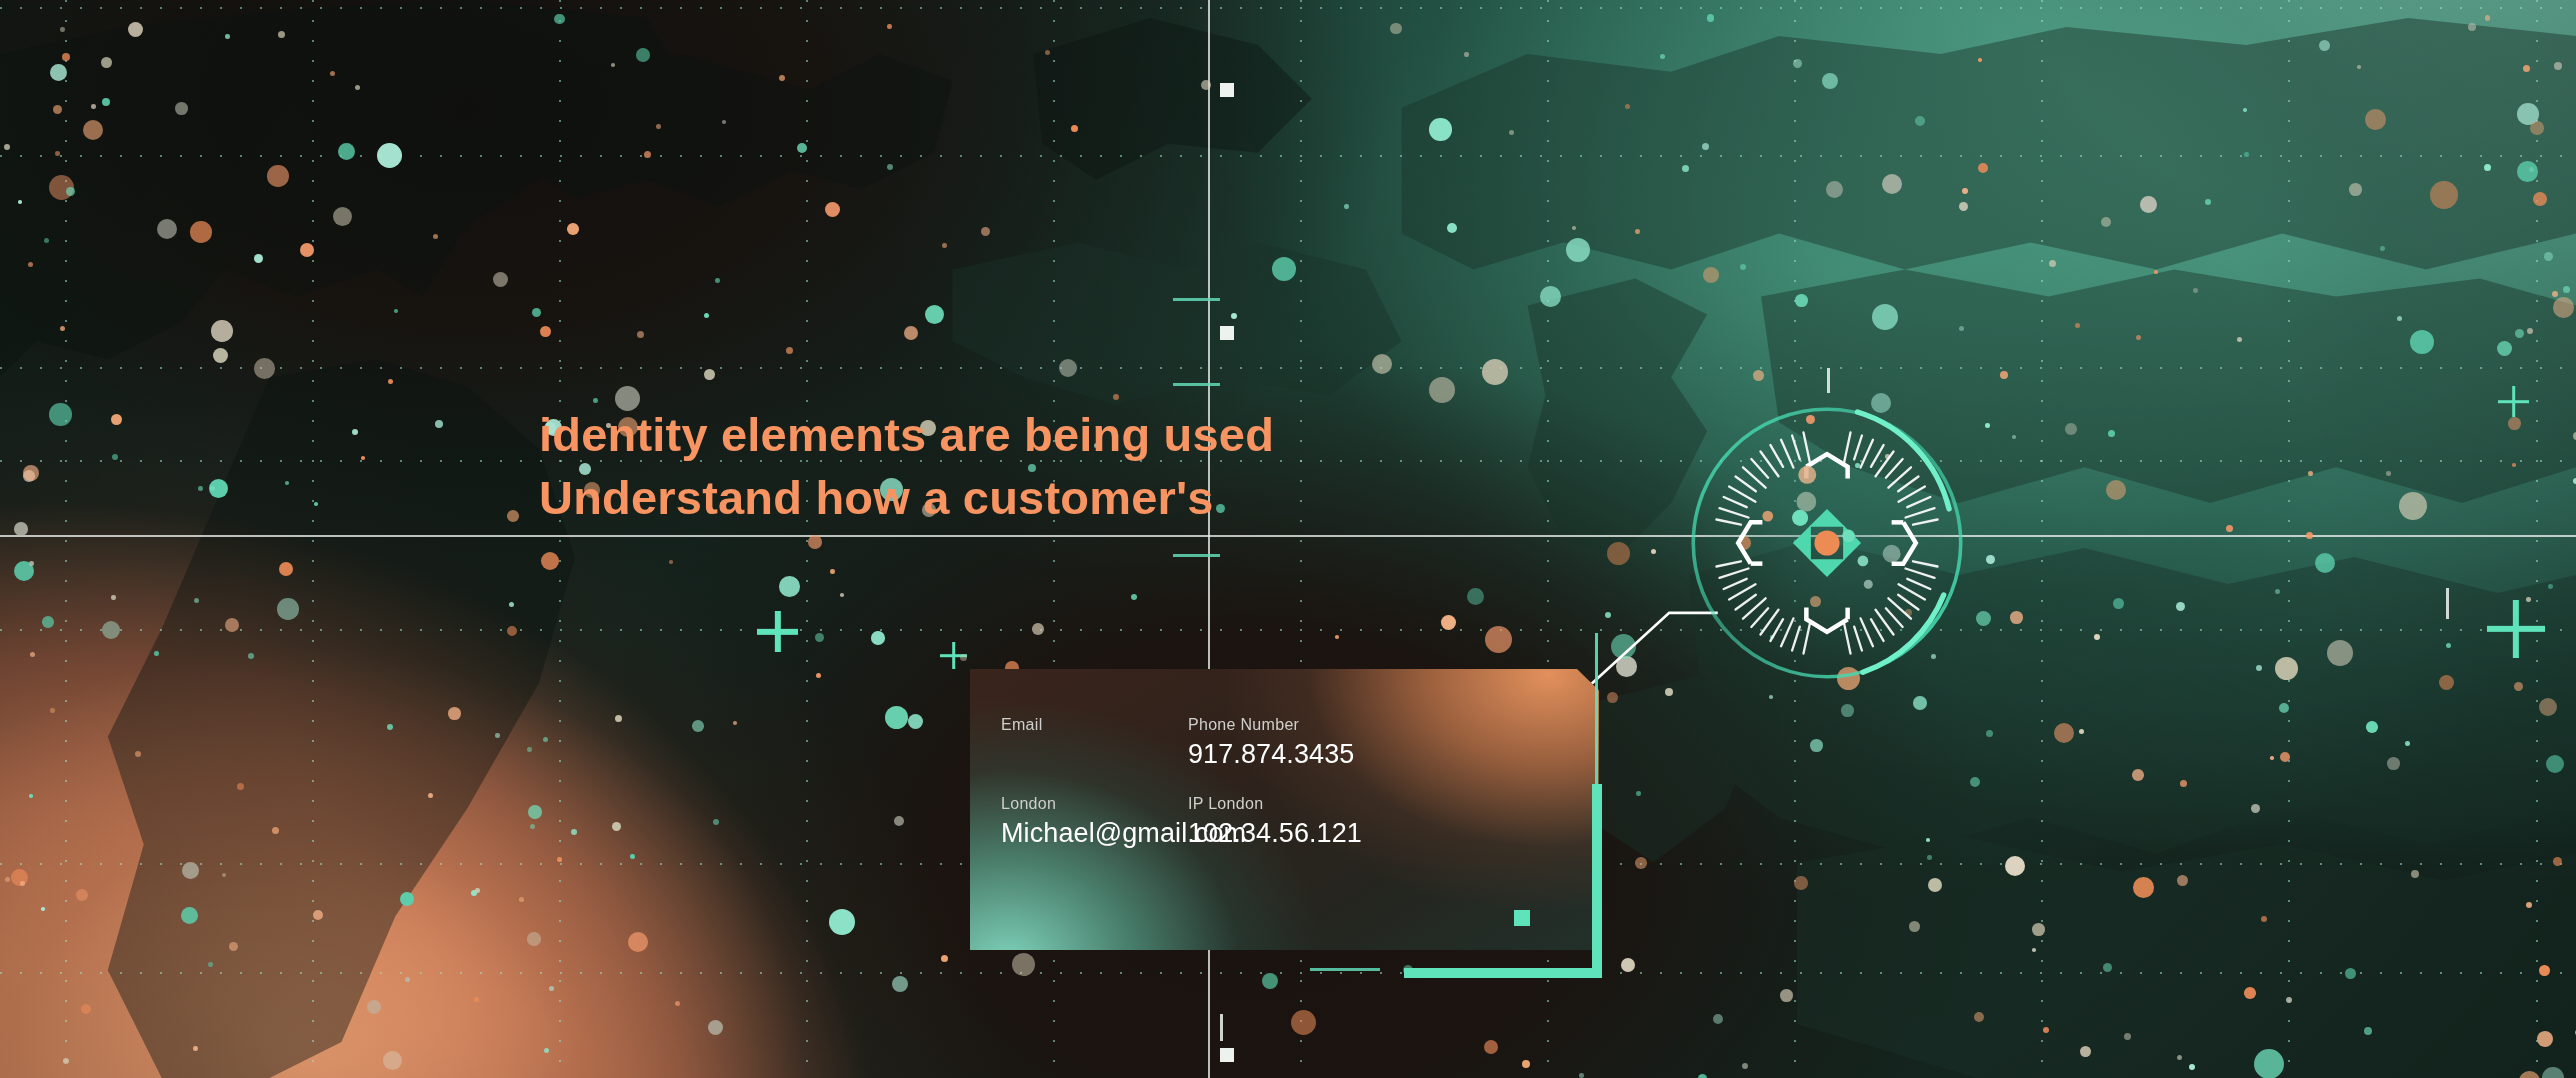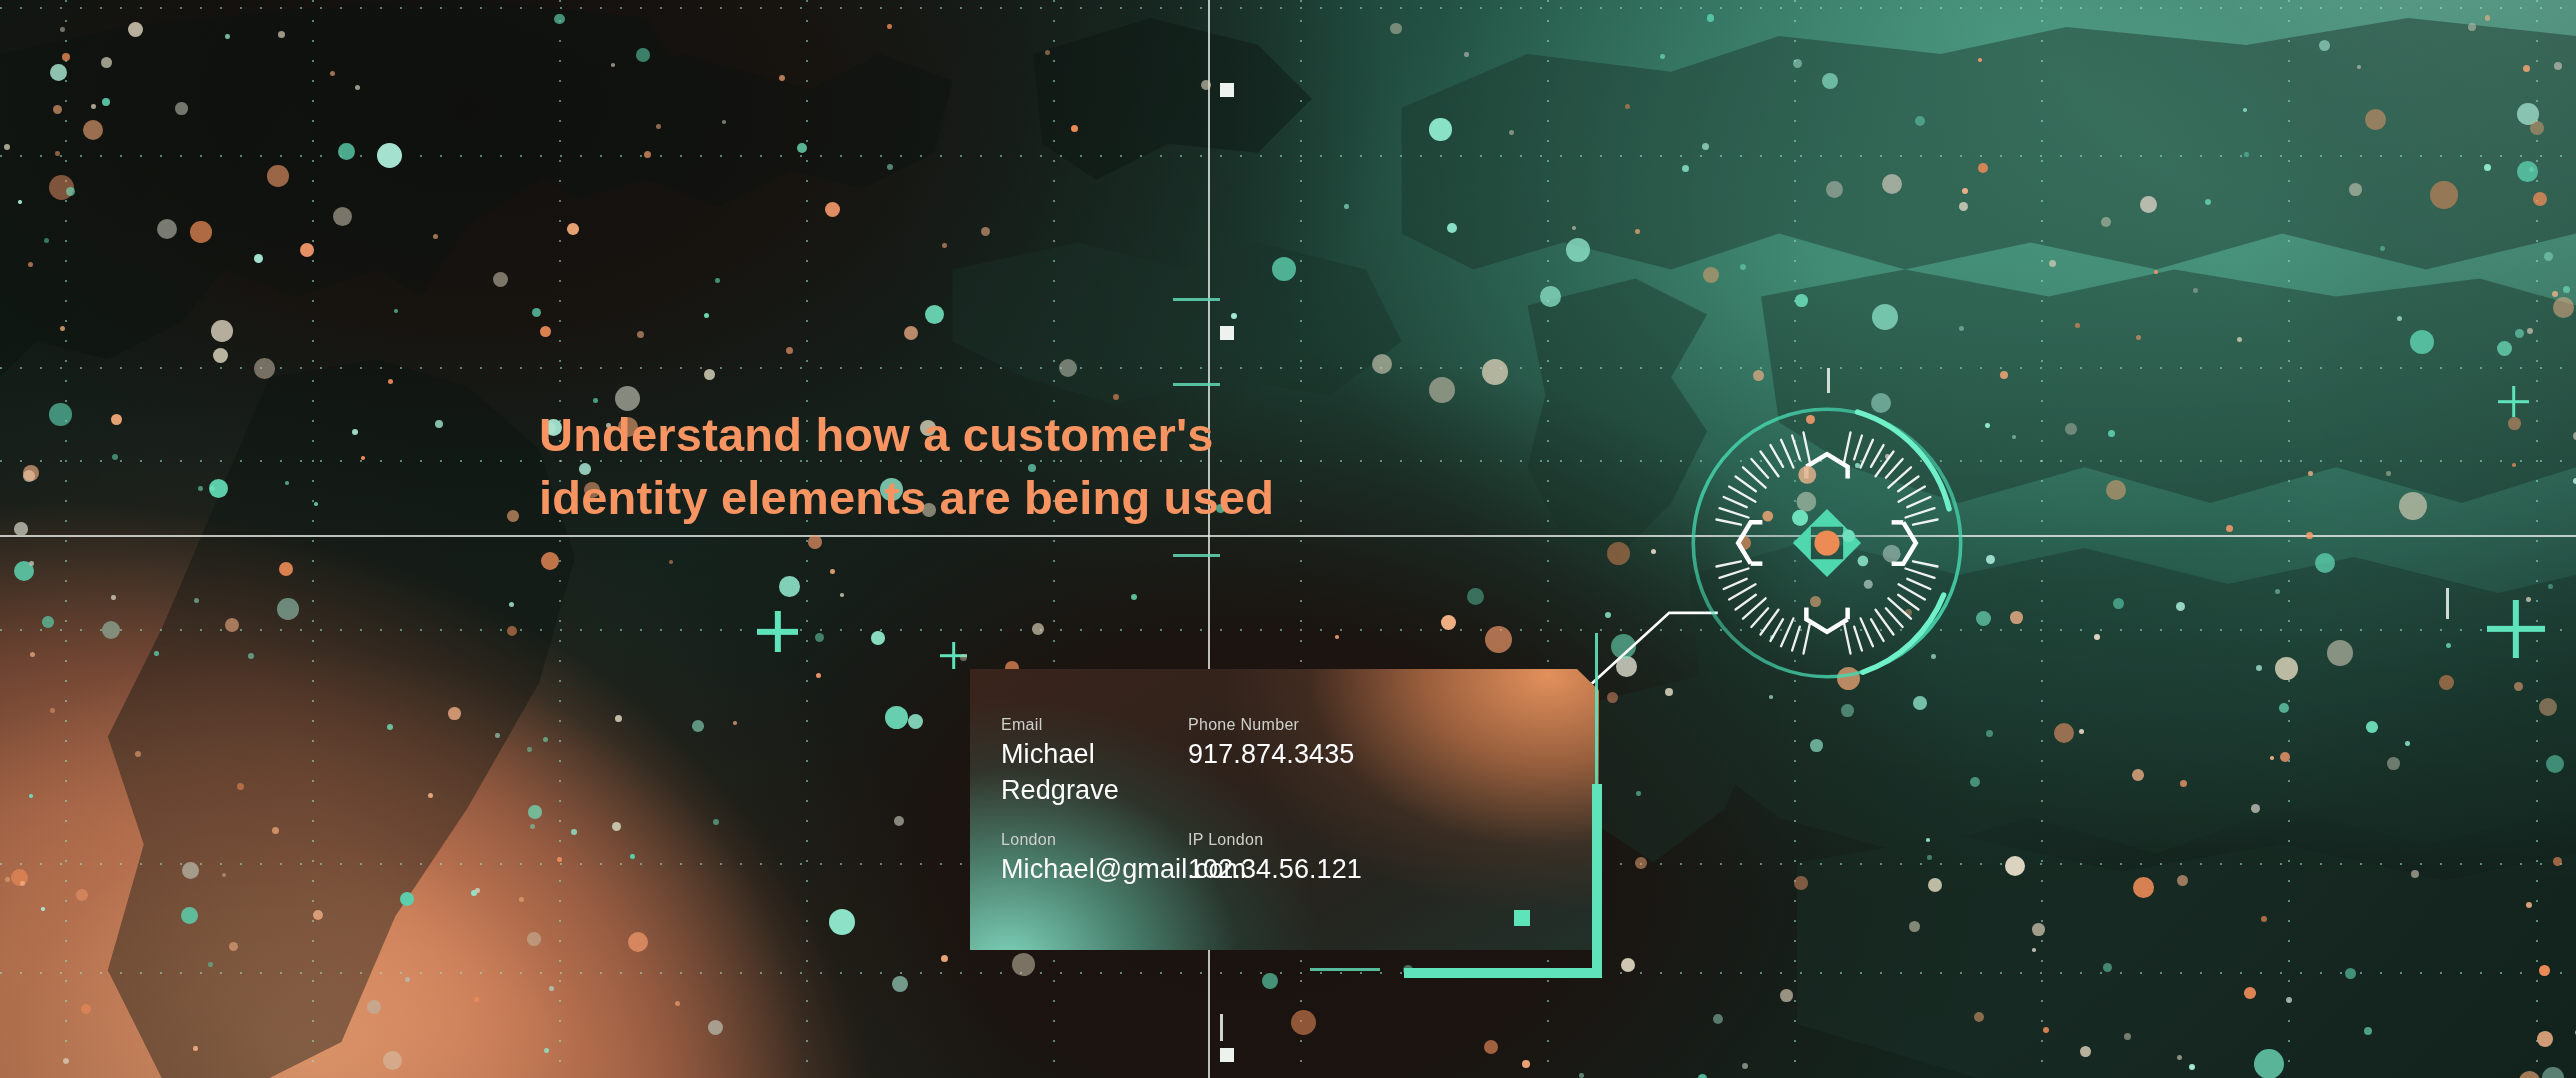--- a/index.html
+++ b/index.html
@@ -546,22 +546,22 @@
       <div class="dot" style="left:887px;top:24px;width:4.5px;height:4.5px;background:#EE8C58;opacity:0.81"></div>
       <div class="dot" style="left:237px;top:783px;width:7.2px;height:7.2px;background:#EE8C58;opacity:0.56"></div>
       <div class="dot" style="left:387px;top:724px;width:6.3px;height:6.3px;background:#6FE0BC;opacity:0.80"></div>
       <div class="dot" style="left:644px;top:151px;width:7.2px;height:7.2px;background:#F3996B;opacity:0.71"></div>
       <div class="dot" style="left:1403px;top:965px;width:10px;height:10px;background:#6FE0BC;opacity:0.46"></div>
       <div class="dot" style="left:815px;top:633px;width:9px;height:9px;background:#6FE0BC;opacity:0.51"></div>
       <div class="dot" style="left:76px;top:889px;width:11.7px;height:11.7px;background:#F3996B;opacity:0.49"></div>
     </div>
 
   <h1 class="headline">
+    <span>identity elements are being used</span>
     <span>Understand how a customer's</span>
-    <span>identity elements are being used</span>
   </h1>
 
   <svg class="connector" width="261" height="135" viewBox="0 0 290 150">
     <polyline points="2,148 118,42 172,42" fill="none" stroke="#ffffff" stroke-width="3"></polyline>
   </svg>
 
   <div class="radar">
     <svg width="280" height="280" viewBox="0 0 312 312" xmlns="http://www.w3.org/2000/svg">
       <defs>
         <linearGradient id="ringg" x1="0" y1="0" x2="1" y2="1">
@@ -660,21 +660,20 @@
       <circle cx="228" cy="168" r="10" fill="#d9ece2" opacity=".45"></circle>
     </svg>
   </div>
 
   <div class="card-wrap">
     <div class="card"></div>
     <div class="card-inner">
       <div class="row">
         <div class="col">
           <div class="lbl">Email</div>
-          <div class="val">Michael Redgrave</div>
         </div>
         <div class="col">
           <div class="lbl">Phone Number</div>
           <div class="val">917.874.3435</div>
         </div>
       </div>
       <div class="row">
         <div class="col">
           <div class="lbl">London</div>
           <div class="val">Michael@gmail.com</div>

